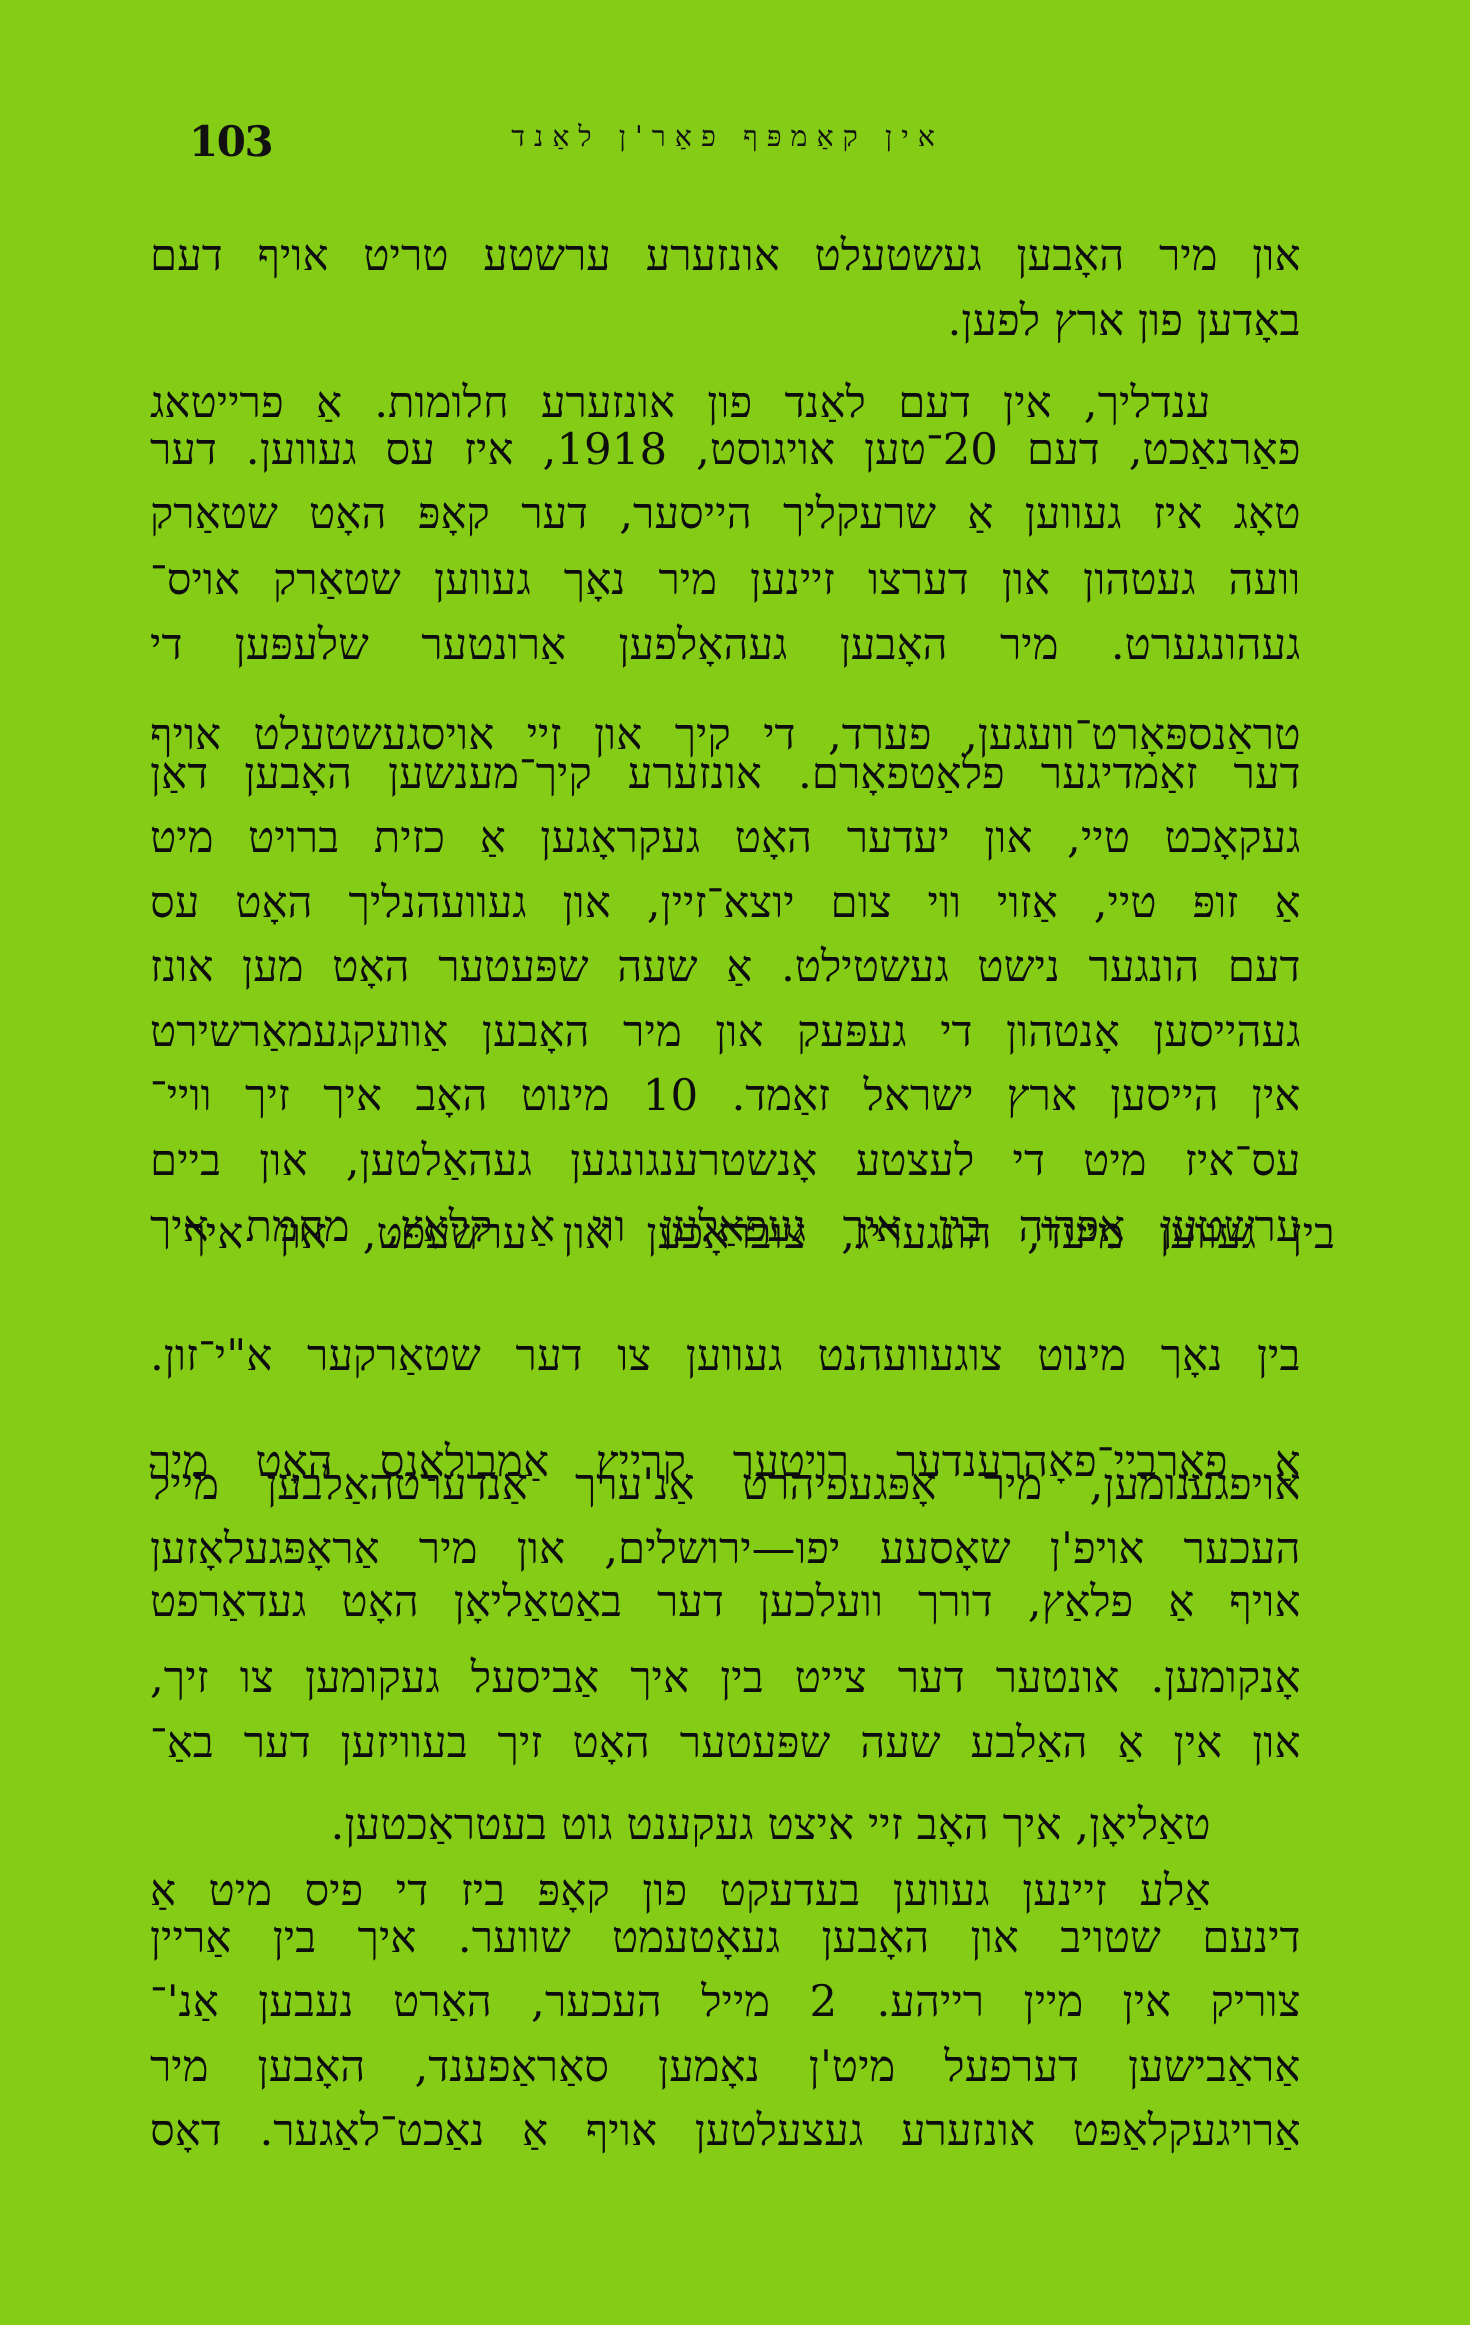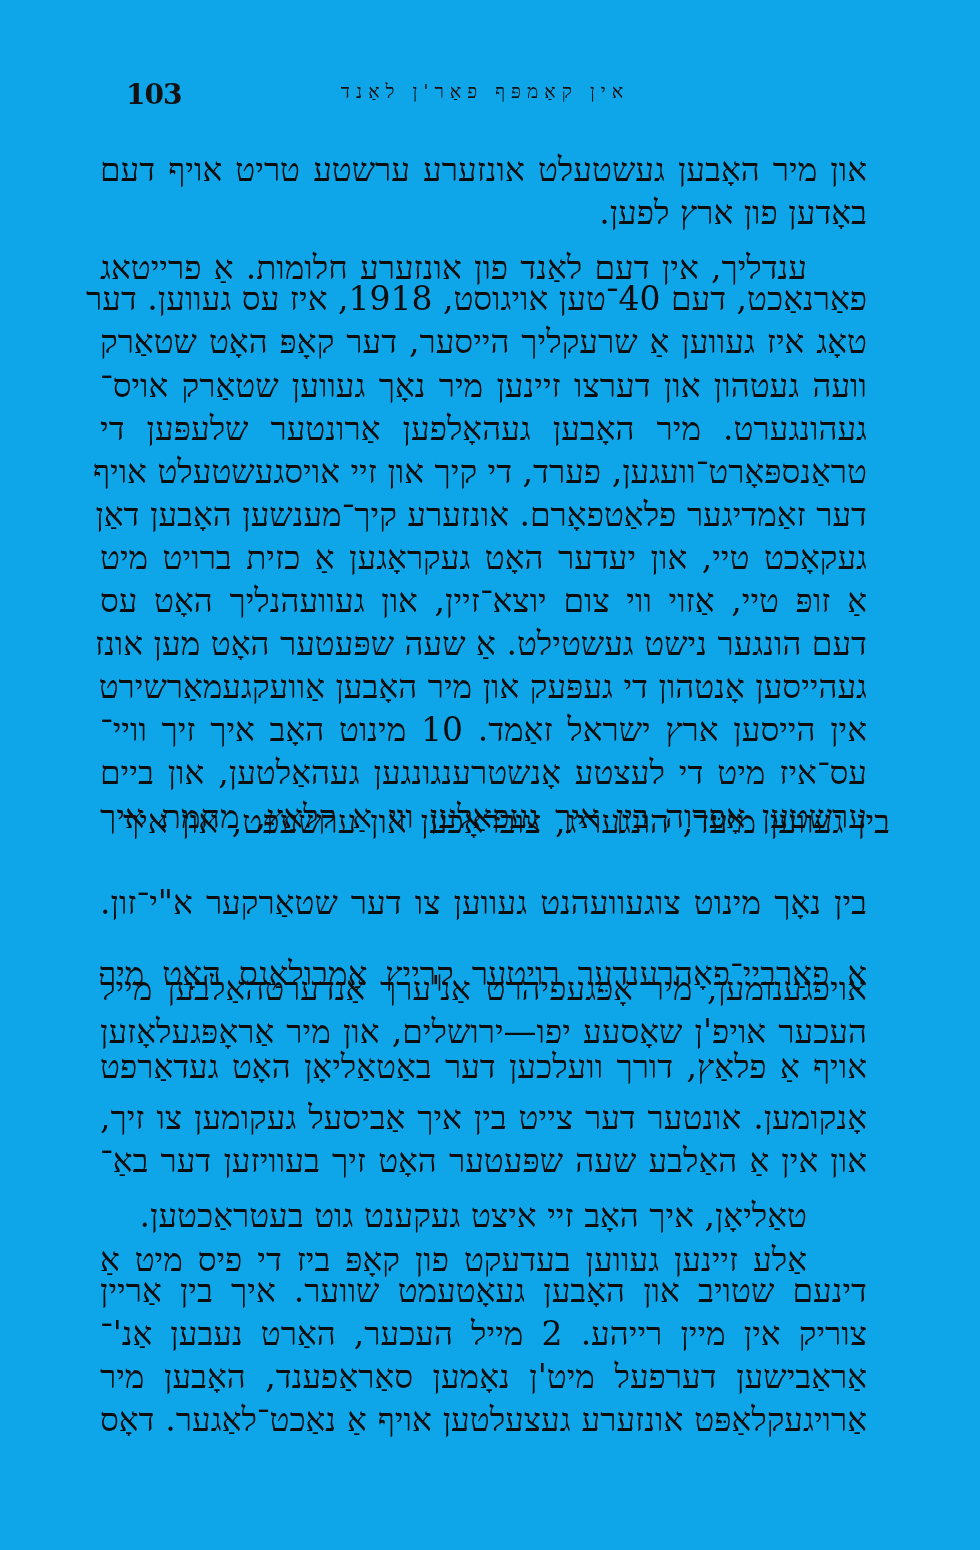--- a/index.html
+++ b/index.html
@@ -1,44 +1,44 @@
 <!DOCTYPE html>
 <html><head>
 <meta charset="utf-8">
 <style>
   html, body { margin: 0; padding: 0; background: #ffffff; }
   body { width: 980px; height: 1550px; position: relative; overflow: hidden; }
-  .page { position: absolute; left: 0; top: 0; width: 980px; height: 1550px; background: #0ea5e9; }
+  .page { position: absolute; left: 0; top: 0; width: 980px; height: 1550px; background: #84cc16; }
   .header { position: absolute; top: 78px; left: 100px; width: 767px; height: 40px; }
   .page-number { position: absolute; left: 26px; top: 0; font-family: "DejaVu Serif", serif; font-size: 28px; color: #111; font-weight: bold; letter-spacing: -1px; }
   .running-title { position: absolute; left: 215px; width: 340px; top: 2px; direction: rtl; text-align: center; font-family: "DejaVu Serif", serif; font-size: 19px; letter-spacing: 6px; color: #111; }
   .body-text { position: absolute; left: 100px; top: 150px; width: 767px; }
-  .line { position: absolute; left: 0; width: 767px; height: 40px; direction: rtl; font-family: "DejaVu Serif", serif; font-size: 33px; line-height: 40px; color: #0d0d0d; white-space: nowrap; text-align: justify; text-align-last: justify; }
+  .line { position: absolute; left: 0; width: 767px; height: 40px; direction: rtl; font-family: "DejaVu Serif", serif; font-size: 29px; line-height: 40px; color: #0d0d0d; white-space: nowrap; text-align: justify; text-align-last: justify; }
   .line.indent { padding-right: 60px; width: 707px; margin-top: 12px; }
   .line.last { text-align-last: right; }
   .line.last.indent { }
 </style>
 </head>
 <body>
 
 <div class="page">
   <div class="header">
     <span class="page-number">103</span>
     <span class="running-title">אין קאַמפּף פאַר'ן לאַנד</span>
   </div>
 
   <div class="body-text" id="body-text">
       <div class="line" style="top: 0px;">און מיר האָבען געשטעלט אונזערע ערשטע טריט אויף דעם</div>
       <div class="line last" style="top: 43px;">באָדען פון ארץ לפען.</div>
       <div class="line indent" style="top: 86px;">ענדליך, אין דעם לאַנד פון אונזערע חלומות. אַ פרייטאג</div>
-      <div class="line" style="top: 129px;">פאַרנאַכט, דעם 40־טען אויגוסט, 1918, איז עס געווען. דער</div>
+      <div class="line" style="top: 129px;">פאַרנאַכט, דעם 20־טען אויגוסט, 1918, איז עס געווען. דער</div>
       <div class="line" style="top: 172px;">טאָג איז געווען אַ שרעקליך הייסער, דער קאָפּ האָט שטאַרק</div>
       <div class="line" style="top: 216px;">וועה געטהון און דערצו זיינען מיר נאָך געווען שטאַרק אויס־</div>
       <div class="line" style="top: 259px;">געהונגערט. מיר האָבען געהאָלפען אַרונטער שלעפּען די</div>
-      <div class="line" style="top: 302px;">טראַנספּאָרט־וועגען, פערד, די קיך און זיי אויסגעשטעלט אויף</div>
+      <div class="line" style="top: 319px;">טראַנספּאָרט־וועגען, פערד, די קיך און זיי אויסגעשטעלט אויף</div>
       <div class="line" style="top: 345px;">דער זאַמדיגער פלאַטפאָרם. אונזערע קיך־מענשען האָבען דאַן</div>
       <div class="line" style="top: 388px;">געקאָכט טיי, און יעדער האָט געקראָגען אַ כזית ברויט מיט</div>
       <div class="line" style="top: 431px;">אַ זופּ טיי, אַזוי ווי צום יוצא־זיין, און געוועהנליך האָט עס</div>
       <div class="line" style="top: 474px;">דעם הונגער נישט געשטילט. אַ שעה שפּעטער האָט מען אונז</div>
       <div class="line" style="top: 517px;">געהייסען אָנטהון די געפּעק און מיר האָבען אַוועקגעמאַרשירט</div>
       <div class="line" style="top: 560px;">אין הייסען ארץ ישראל זאַמד. 10 מינוט האָב איך זיך וויי־</div>
       <div class="line" style="top: 603px;">עס־איז מיט די לעצטע אָנשטרענגונגען געהאַלטען, און ביים</div>
       <div class="line" style="top: 647px;">ערשטען אָפּרוה בין איך געפאַלען ווי אַ קלאָץ, מחמת איך</div>
       <div class="line" style="top: 652px; margin-left: 23px;">בין געווען מיעד, הונגעריג, צובראָכען און ערשעפּט, און איך</div>
       <div class="line" style="top: 733px;">בין נאָך מינוט צוגעוועהנט געווען צו דער שטאַרקער א"י־זון.</div>

